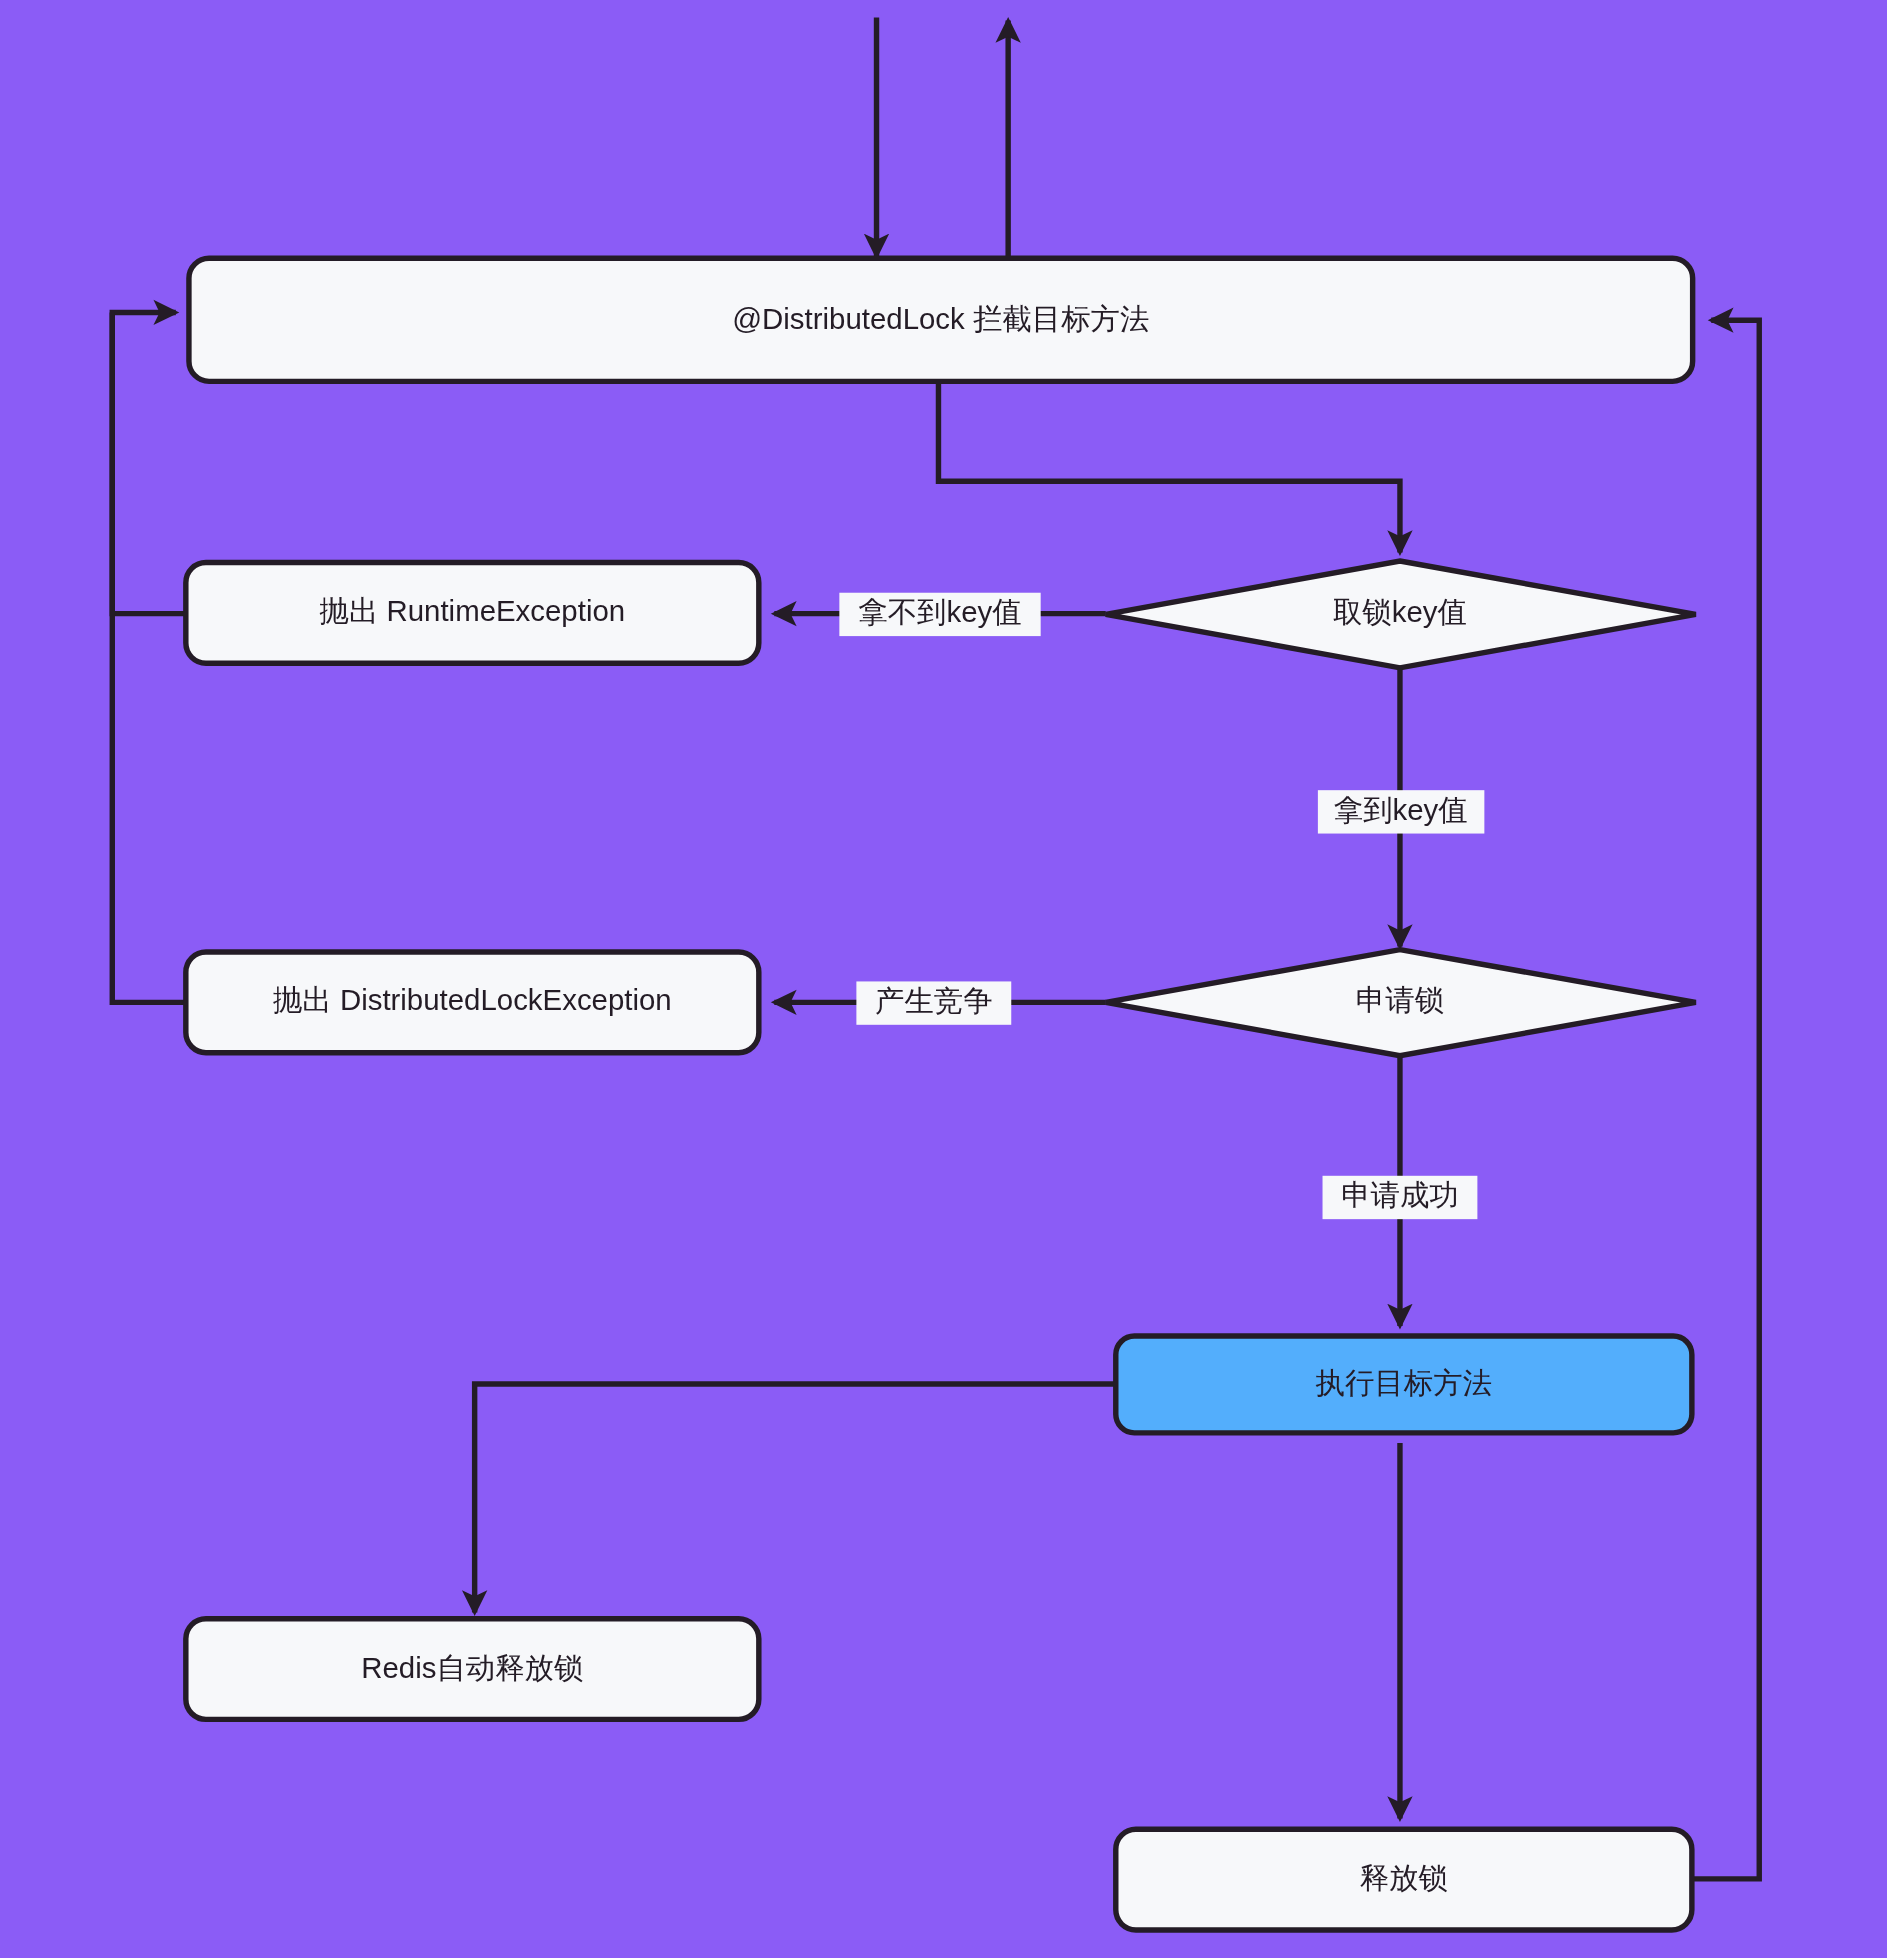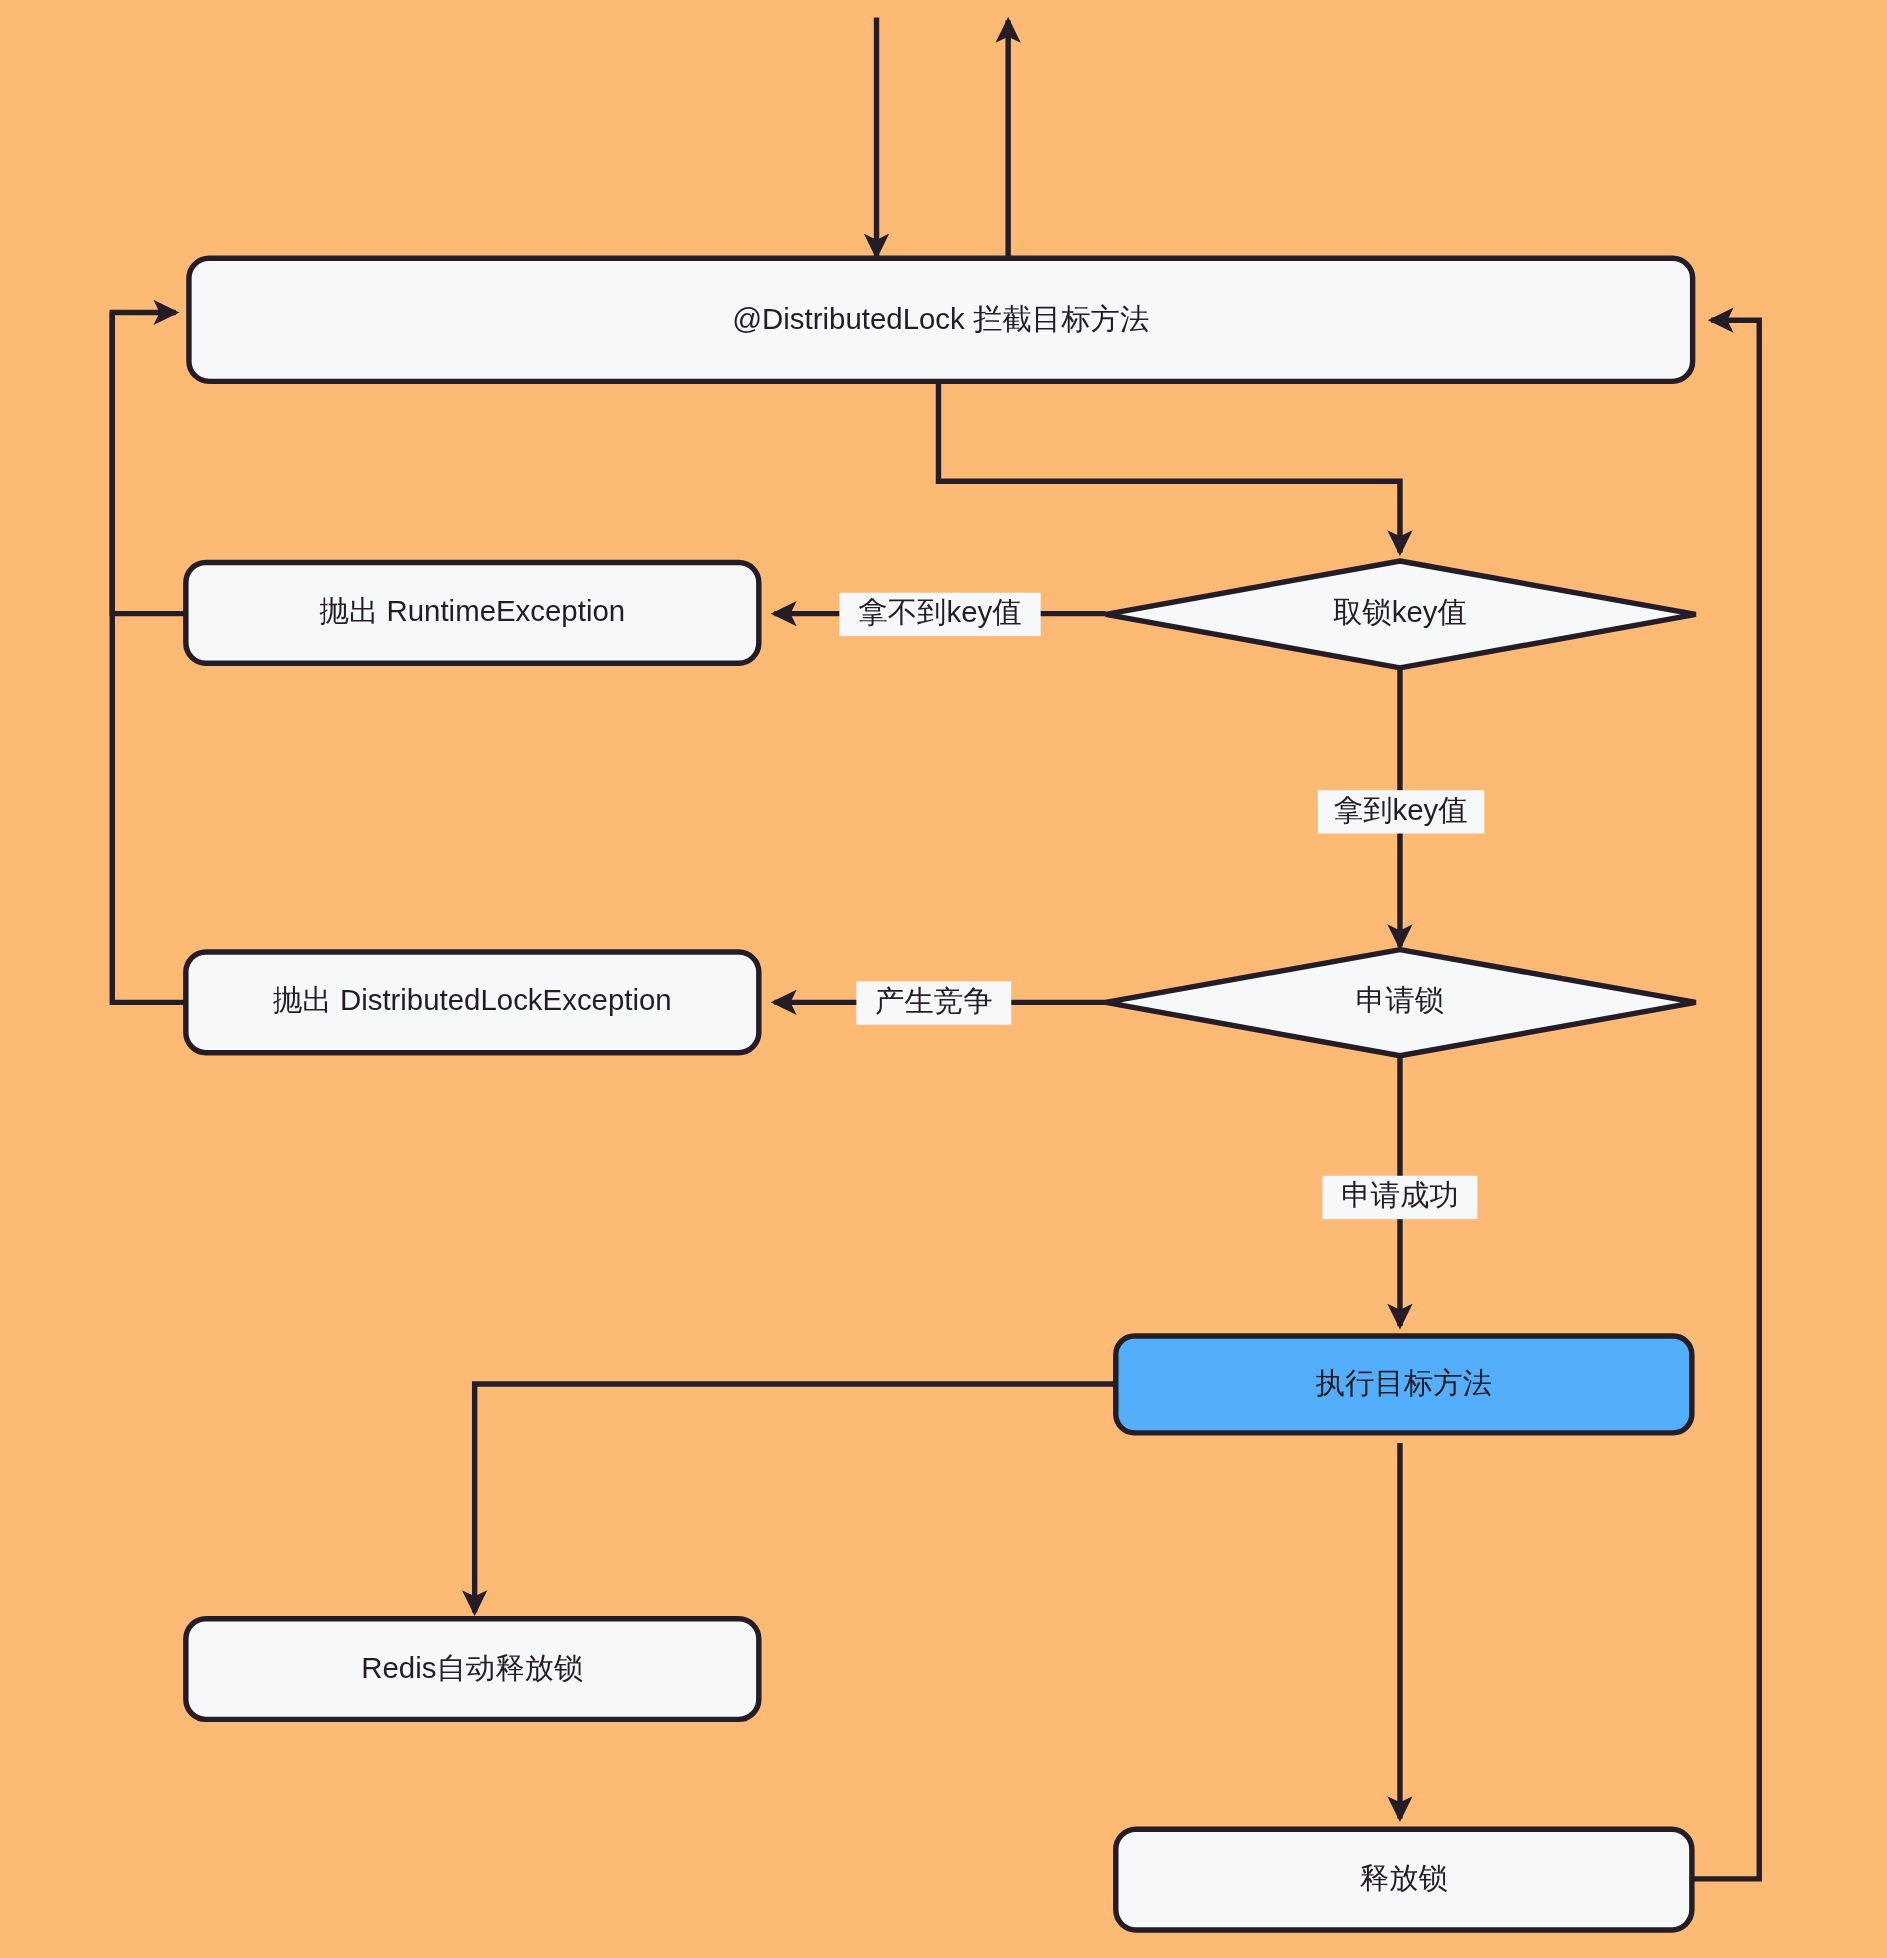--- a/index.html
+++ b/index.html
@@ -7,21 +7,21 @@
     padding: 0;
     background: #f7f8fa;
   }
   body {
     font-family: "Liberation Sans", "DejaVu Sans", sans-serif;
   }
   #canvas {
     position: relative;
     width: 1887px;
     height: 1959px;
-    background: #fdba74;
+    background: #8b5cf6;
     overflow: hidden;
   }
   svg#flow {
     position: absolute;
     left: 0;
     top: 0;
     width: 1887px;
     height: 1959px;
   }
   .node-label {

